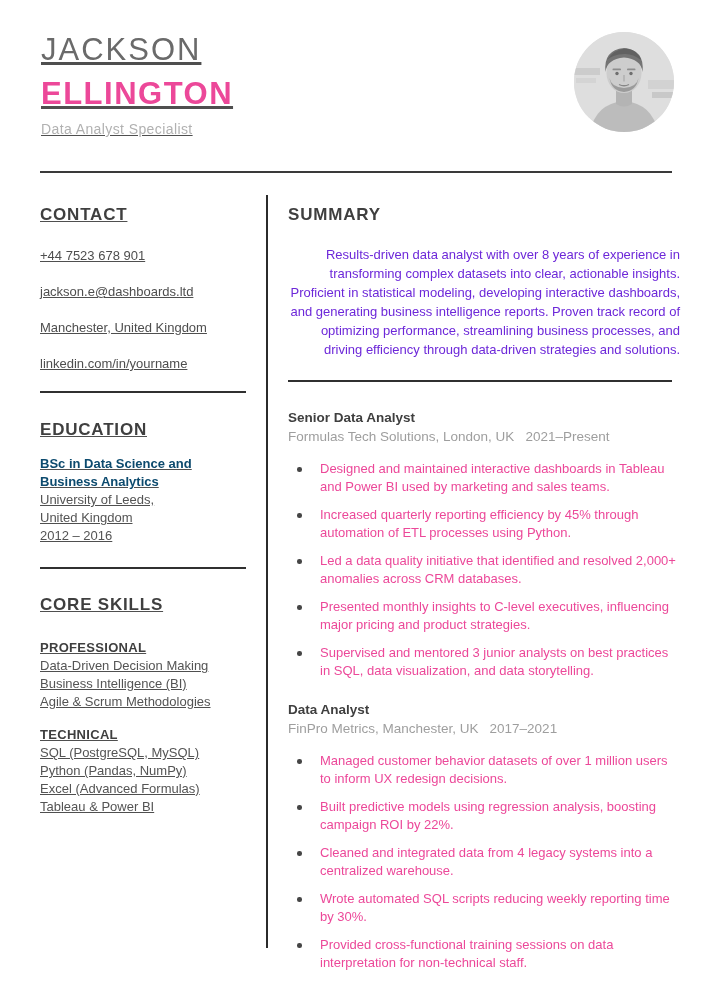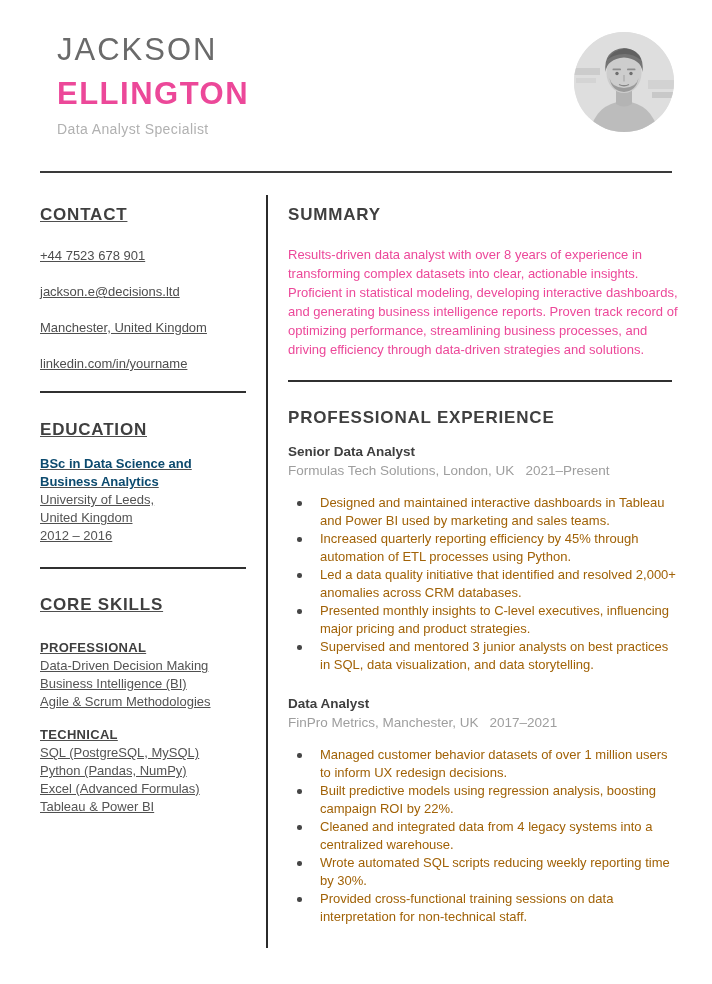--- a/index.html
+++ b/index.html
@@ -8,21 +8,21 @@
     width: 712px;
     height: 984px;
     margin: 0 auto;
     background: #ffffff;
     font-family: "Liberation Sans", "DejaVu Sans", sans-serif;
     color: #4f4f4f;
     overflow: hidden;
   }
 
   
-  .name-block { position: absolute; left: 57px; top: 34px; }
+  .name-block { position: absolute; left: 41px; top: 34px; text-decoration: underline; }
   .first-name {
     font-size: 31px; font-weight: 400; color: #6a6a6a;
     letter-spacing: 2px; line-height: 32px;
   }
   .last-name {
     font-size: 31px; font-weight: 700; color: #ec4899;
     letter-spacing: 1.5px; line-height: 32px; margin-top: 12px;
   }
   .subtitle {
     font-size: 14px; font-weight: 400; color: #b1b1b1;
@@ -61,31 +61,31 @@
   .edu-entry { margin-top: 15px; font-size: 13px; line-height: 18px; color: #545454; }
   .edu-degree { font-weight: 700; color: #0c4a6e; }
   .edu-degree-narrow { max-width: 160px; }
   .divider-l2 { margin-top: 22px; margin-bottom: 26px; }
   .skill-group { margin-top: 24px; font-size: 13px; line-height: 18px; color: #545454; }
   .skill-group + .skill-group { margin-top: 15px; }
   .skill-label { font-weight: 700; color: #3f3f3f; letter-spacing: 0.3px; }
 
   
   .summary-h { margin-top: 10px; margin-bottom: 20px; }
-  .summary-text { width: 392px; font-size: 13px; line-height: 19px; color: #ec4899; }
+  .summary-text { width: 392px; font-size: 13px; line-height: 19px; color: #6d28d9; text-align: right; }
   .divider-r1 { margin-top: 21px; margin-bottom: 26px; }
   .job { margin-top: 14px; }
   .job + .job { margin-top: 20px; }
   .job-title { font-size: 13.5px; font-weight: 700; color: #3f3f3f; line-height: 19px; }
   .job-meta { font-size: 13.5px; color: #9e9e9e; line-height: 19px; }
   .job-dates { margin-left: 11px; }
   .job-bullets { margin: 14px 0 0 0; padding: 0; list-style: none; width: 388px; }
   .job-bullets li {
     position: relative; padding-left: 32px;
-    font-size: 13px; line-height: 18px; color: #a16207;
+    font-size: 13px; line-height: 18px; color: #ec4899; margin-top: 10px;
   }
   .job-bullets li::before {
     content: ""; position: absolute; left: 9px; top: 7px;
     width: 4.5px; height: 4.5px; border-radius: 50%; background: #454545;
   }
 </style>
 </head>
 <body>
 
 <div class="page">
@@ -118,21 +118,21 @@
     </svg>
   </div>
 
   <div class="header-rule"></div>
   <div class="vdivider"></div>
 
   <aside class="left-col">
 
     <h2 class="sec-h contact-h">CONTACT</h2>
     <div class="contact-item">+44 7523 678 901</div>
-    <div class="contact-item">jackson.e@decisions.ltd</div>
+    <div class="contact-item">jackson.e@dashboards.ltd</div>
     <div class="contact-item">Manchester, United Kingdom</div>
     <div class="contact-item">linkedin.com/in/yourname</div>
 
     <div class="divider divider-l1"></div>
 
     <h2 class="sec-h">EDUCATION</h2>
     <div class="edu-entry">
       <div class="edu-degree">BSc in Data Science and Business Analytics</div>
       <div>University of Leeds,</div>
       <div>United Kingdom</div>
@@ -158,21 +158,20 @@
 
   </aside>
 
   <main class="right-col">
 
     <h2 class="sec-h summary-h">SUMMARY</h2>
     <div class="summary-text">Results-driven data analyst with over 8 years of experience in transforming complex datasets into clear, actionable insights. Proficient in statistical modeling, developing interactive dashboards, and generating business intelligence reports. Proven track record of optimizing performance, streamlining business processes, and driving efficiency through data-driven strategies and solutions.</div>
 
     <div class="divider divider-r1"></div>
 
-    <h2 class="sec-h">PROFESSIONAL EXPERIENCE</h2>
 
     <div class="job">
       <div class="job-title">Senior Data Analyst</div>
       <div class="job-meta">
         <span>Formulas Tech Solutions, London, UK</span><span class="job-dates">2021–Present</span>
       </div>
       <ul class="job-bullets">
         <li>Designed and maintained interactive dashboards in Tableau and Power BI used by marketing and sales teams.</li>
         <li>Increased quarterly reporting efficiency by 45% through automation of ETL processes using Python.</li>
         <li>Led a data quality initiative that identified and resolved 2,000+ anomalies across CRM databases.</li>

